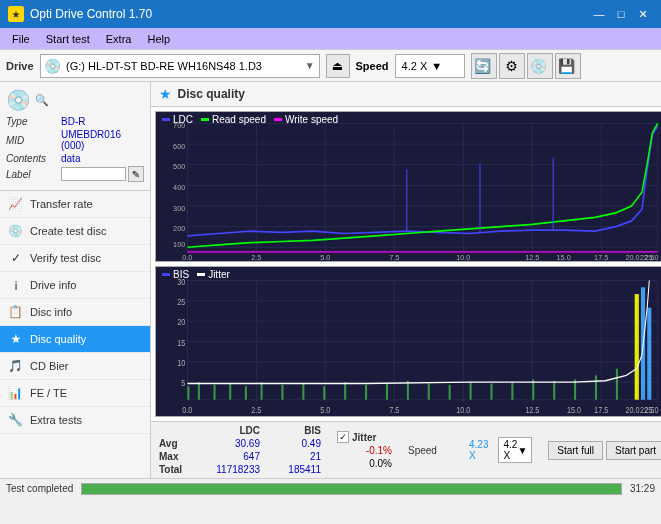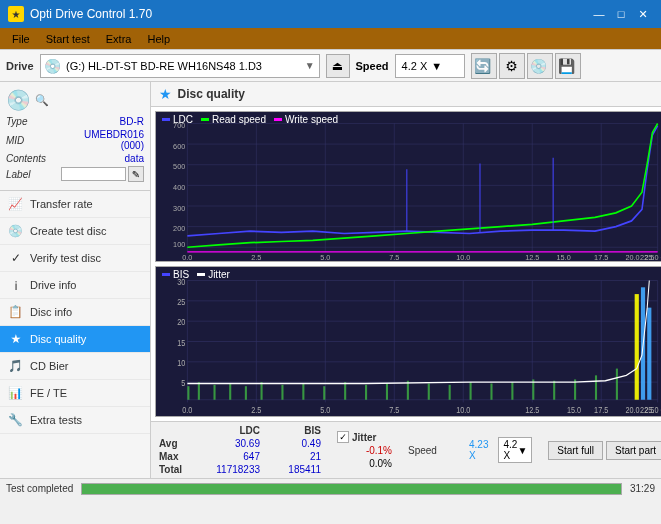--- a/index.html
+++ b/index.html
@@ -16,21 +16,21 @@
       justify-content: space-between;
     }
     .titlebar-left { display: flex; align-items: center; gap: 6px; }
     .titlebar-icon { width: 16px; height: 16px; background: #ffd700; border-radius: 2px; display: flex; align-items: center; justify-content: center; font-size: 10px; color: #333; }
     .titlebar-title { font-size: 12px; font-weight: normal; }
     .titlebar-controls { display: flex; gap: 2px; }
     .titlebar-btn { width: 20px; height: 18px; display: flex; align-items: center; justify-content: center; cursor: pointer; font-size: 11px; color: white; background: transparent; border: none; }
 
     
     .menubar {
-      background: #a16207;
+      background: #c4b5fd;
       height: 22px;
       display: flex;
       align-items: center;
       padding: 0 4px;
       border-bottom: 1px solid #ccc;
     }
     .menu-item {
       padding: 2px 8px;
       cursor: pointer;
       font-size: 11px;
@@ -109,21 +109,21 @@
     .disc-info-header {
       display: flex;
       align-items: center;
       gap: 4px;
       margin-bottom: 4px;
     }
     .disc-icon { font-size: 20px; }
     .disc-rows { font-size: 10px; }
     .disc-row { display: flex; margin-bottom: 2px; align-items: center; }
     .disc-row-label { width: 55px; color: #333; font-style: italic; }
-    .disc-row-value { color: #0000cc; flex: 1; text-align: right; }
+    .disc-row-value { color: #0000cc; flex: 1; }
     .disc-row-value.black { color: #000; }
     .label-input {
       width: 65px;
       height: 14px;
       border: 1px solid #aaa;
       font-size: 10px;
       padding: 0 2px;
     }
     .label-edit-btn {
       width: 16px; height: 16px;

